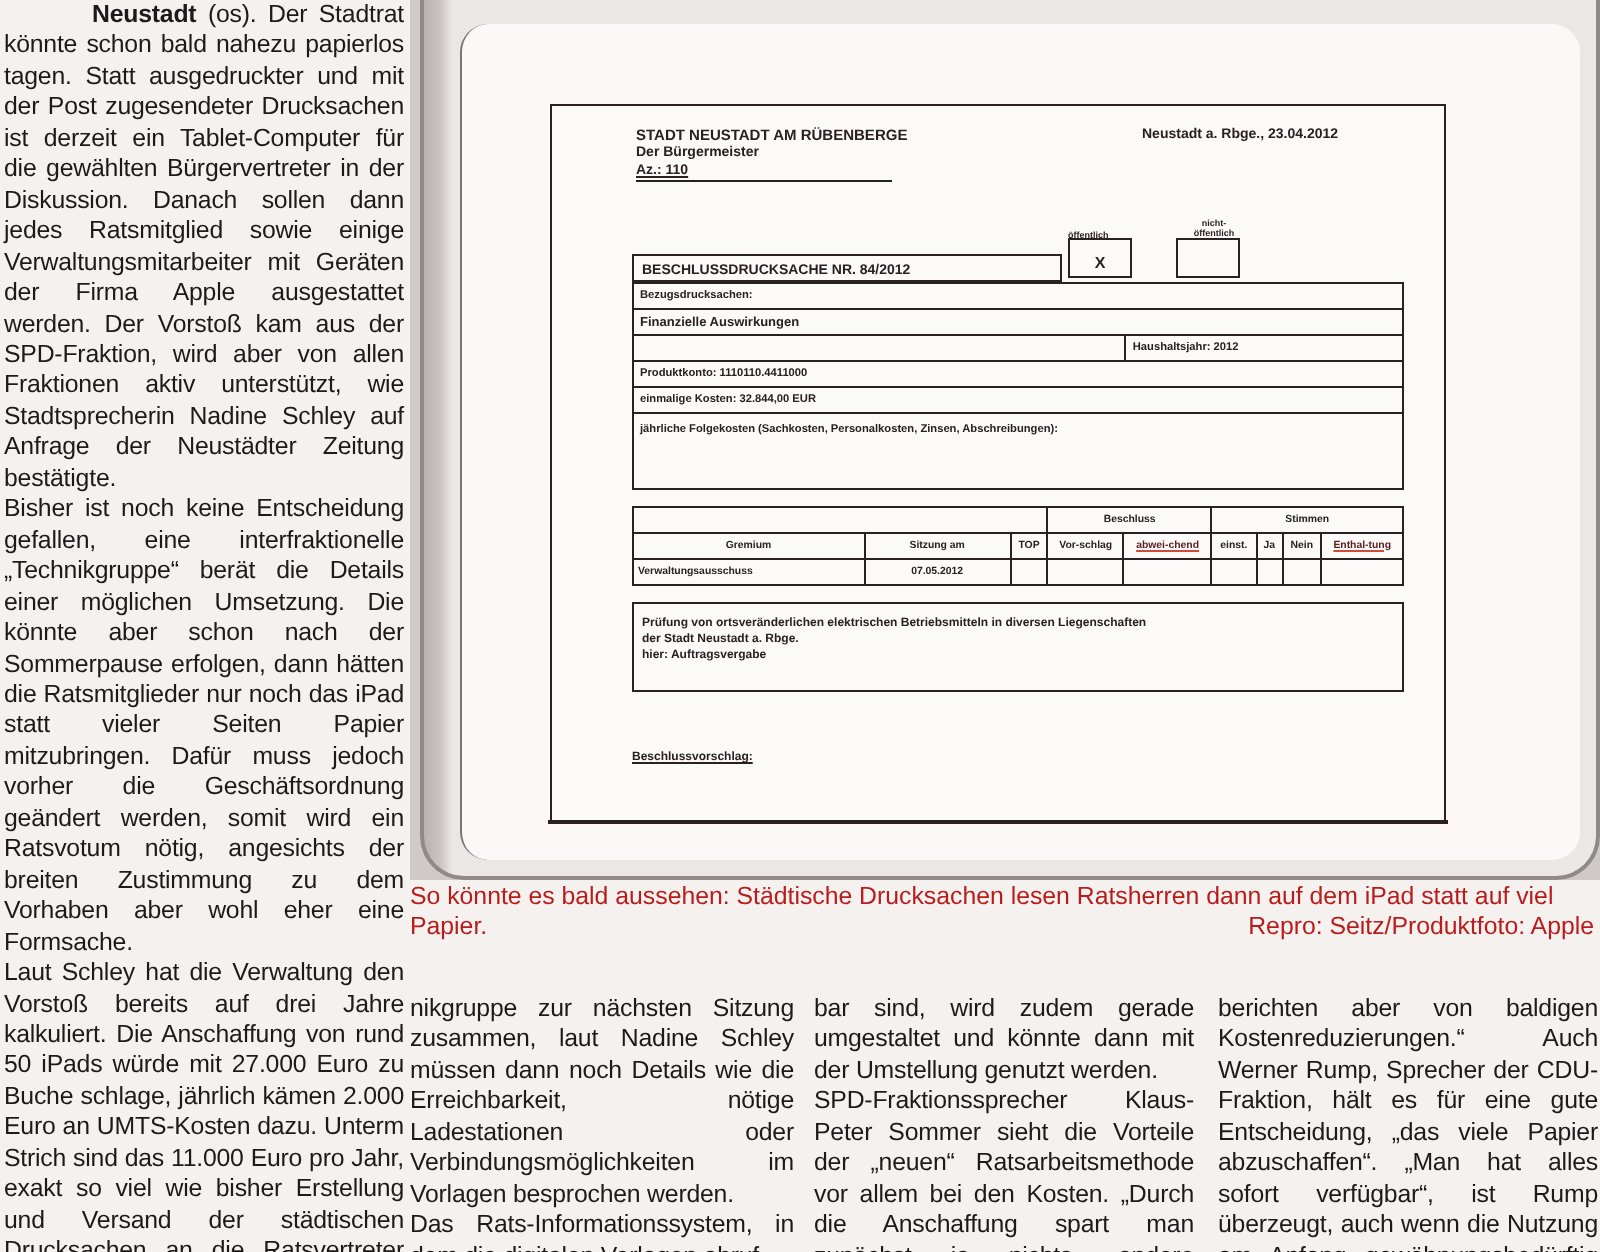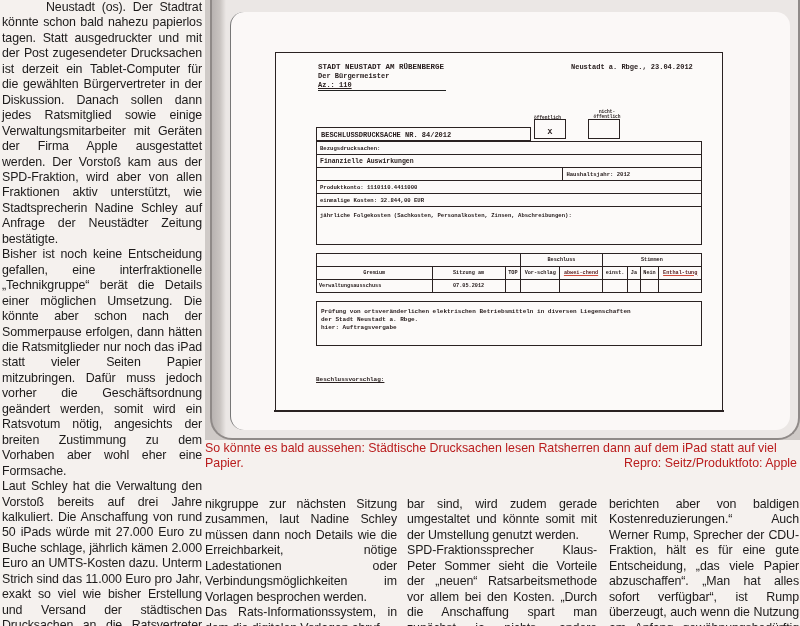--- a/index.html
+++ b/index.html
@@ -12,31 +12,30 @@
   }
   .col {
     position: absolute;
     font-size: 12.4px;
     line-height: 15.45px;
     text-align: justify;
     hyphens: manual;
     letter-spacing: -0.1px;
   }
   .col p { text-indent: 0; }
-  .col b { font-weight: normal; padding-left: 44px; }
+  .col b { font-weight: bold; padding-left: 44px; }
   #col-left { left: 2px; top: 0px; width: 200px; }
   #col-b1 { left: 205px; top: 497px; width: 192px; }
   #col-b2 { left: 407px; top: 497px; width: 190px; }
   #col-b3 { left: 609px; top: 497px; width: 190px; }
 
   
   #photo {
     position: absolute; left: 205px; top: 0; width: 595px; height: 440px;
     background: #cfcac7;
-    font-family: Liberation Mono, monospace;
   }
   #ipad {
     position: absolute; left: 5px; top: 0px; width: 590px; height: 440px;
     background: linear-gradient(90deg,#b8b3b1 0px,#c9c4c1 8px,#ebe7e5 14px);
     border-radius: 0 0 22px 22px;
     border: 2px solid #8f8a88;
     border-top: none;
   }
   #ipad-screen {
     position: absolute; left: 18px; top: 12px; width: 560px; height: 418px;
@@ -183,18 +182,18 @@
 <div id="caption">
   <span id="caption-text">So könnte es bald aussehen: Städtische Drucksachen lesen Ratsherren dann auf dem iPad statt auf viel Papier.</span>
   <span id="caption-credit">Repro: Seitz/Produktfoto: Apple</span>
 </div>
 
 <div id="col-b1" class="col">
   <p>nikgruppe zur nächsten Sitzung zusammen, laut Nadine Schley müssen dann noch Details wie die Erreichbarkeit, nötige Ladestationen oder Verbindungsmöglichkeiten im Vorlagen besprochen werden.</p>
   <p>Das Rats-Informationssystem, in dem die digitalen Vorlagen abruf-</p>
 </div>
 <div id="col-b2" class="col">
-  <p>bar sind, wird zudem gerade umgestaltet und könnte somit mit der Umstellung genutzt werden.</p>
+  <p>bar sind, wird zudem gerade umgestaltet und könnte dann mit der Umstellung genutzt werden.</p>
   <p>SPD-Fraktionssprecher Klaus-Peter Sommer sieht die Vorteile der „neuen“ Ratsarbeitsmethode vor allem bei den Kosten. „Durch die Anschaffung spart man zunächst ja nichts, andere Kommunen</p>
 </div>
 <div id="col-b3" class="col">
   <p>berichten aber von baldigen Kostenreduzierungen.“ Auch Werner Rump, Sprecher der CDU-Fraktion, hält es für eine gute Entscheidung, „das viele Papier abzuschaffen“. „Man hat alles sofort verfügbar“, ist Rump überzeugt, auch wenn die Nutzung am Anfang gewöhnungsbedürftig sein werde.</p>
 </div>
 
 </body></html>

